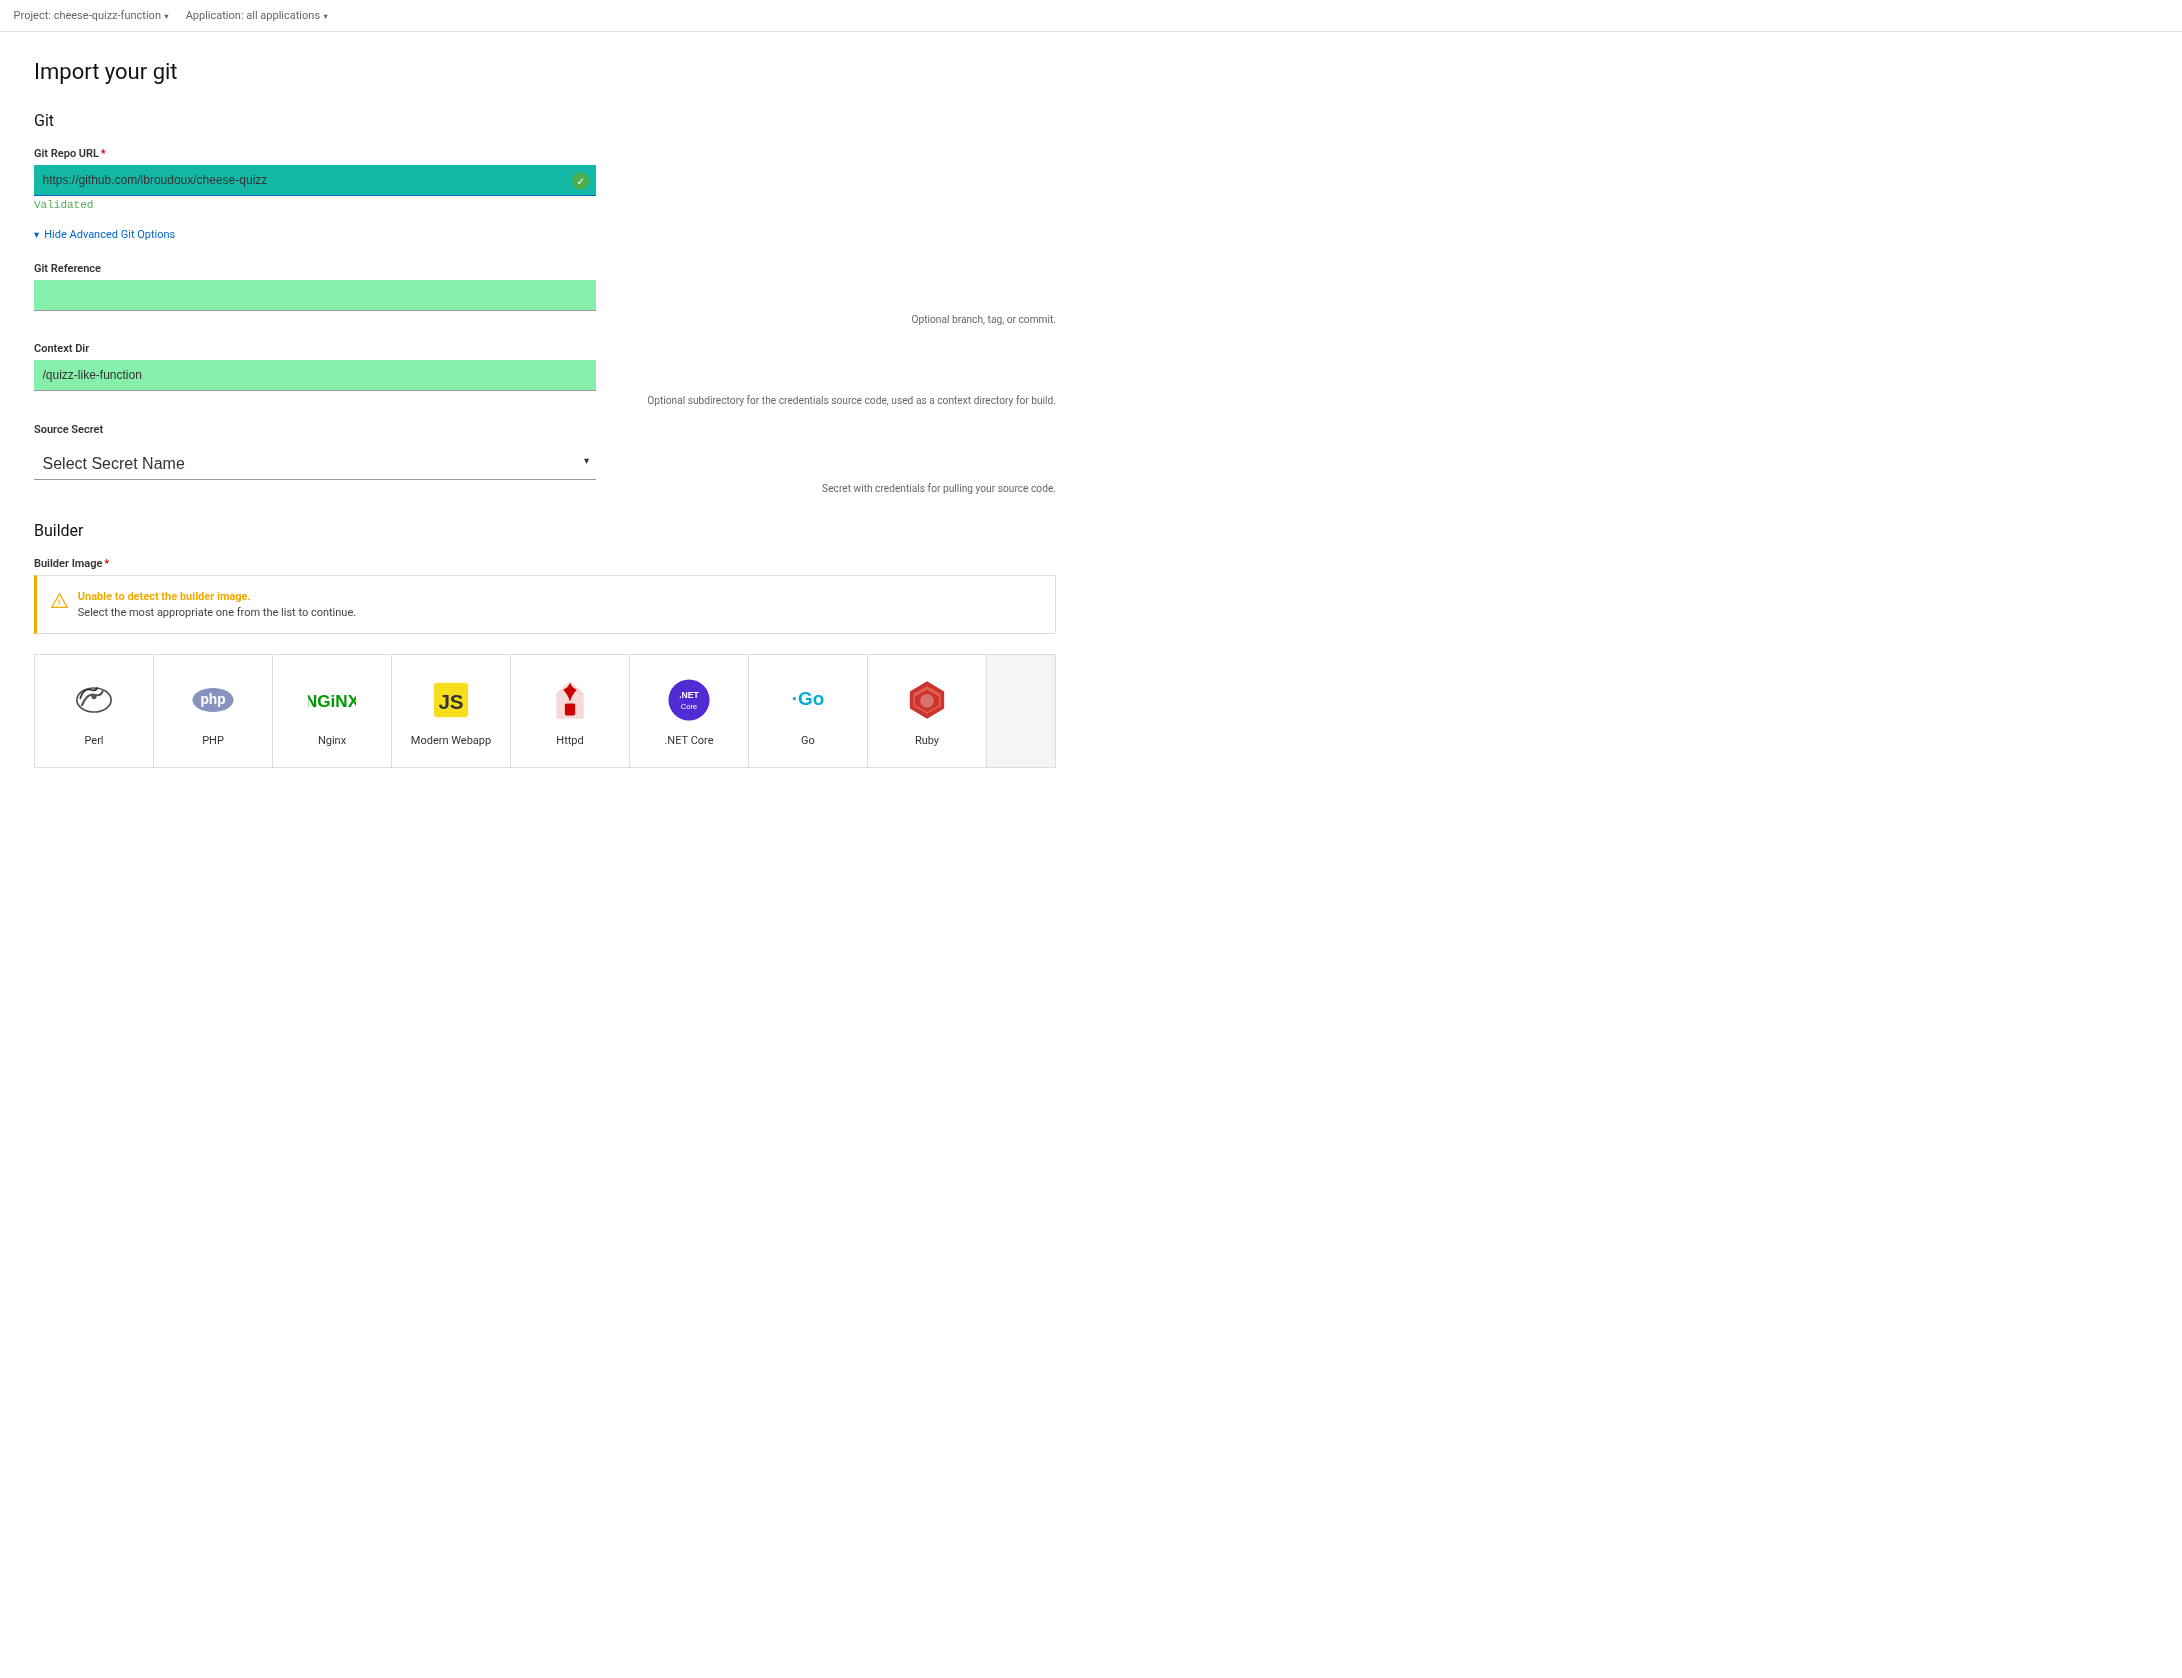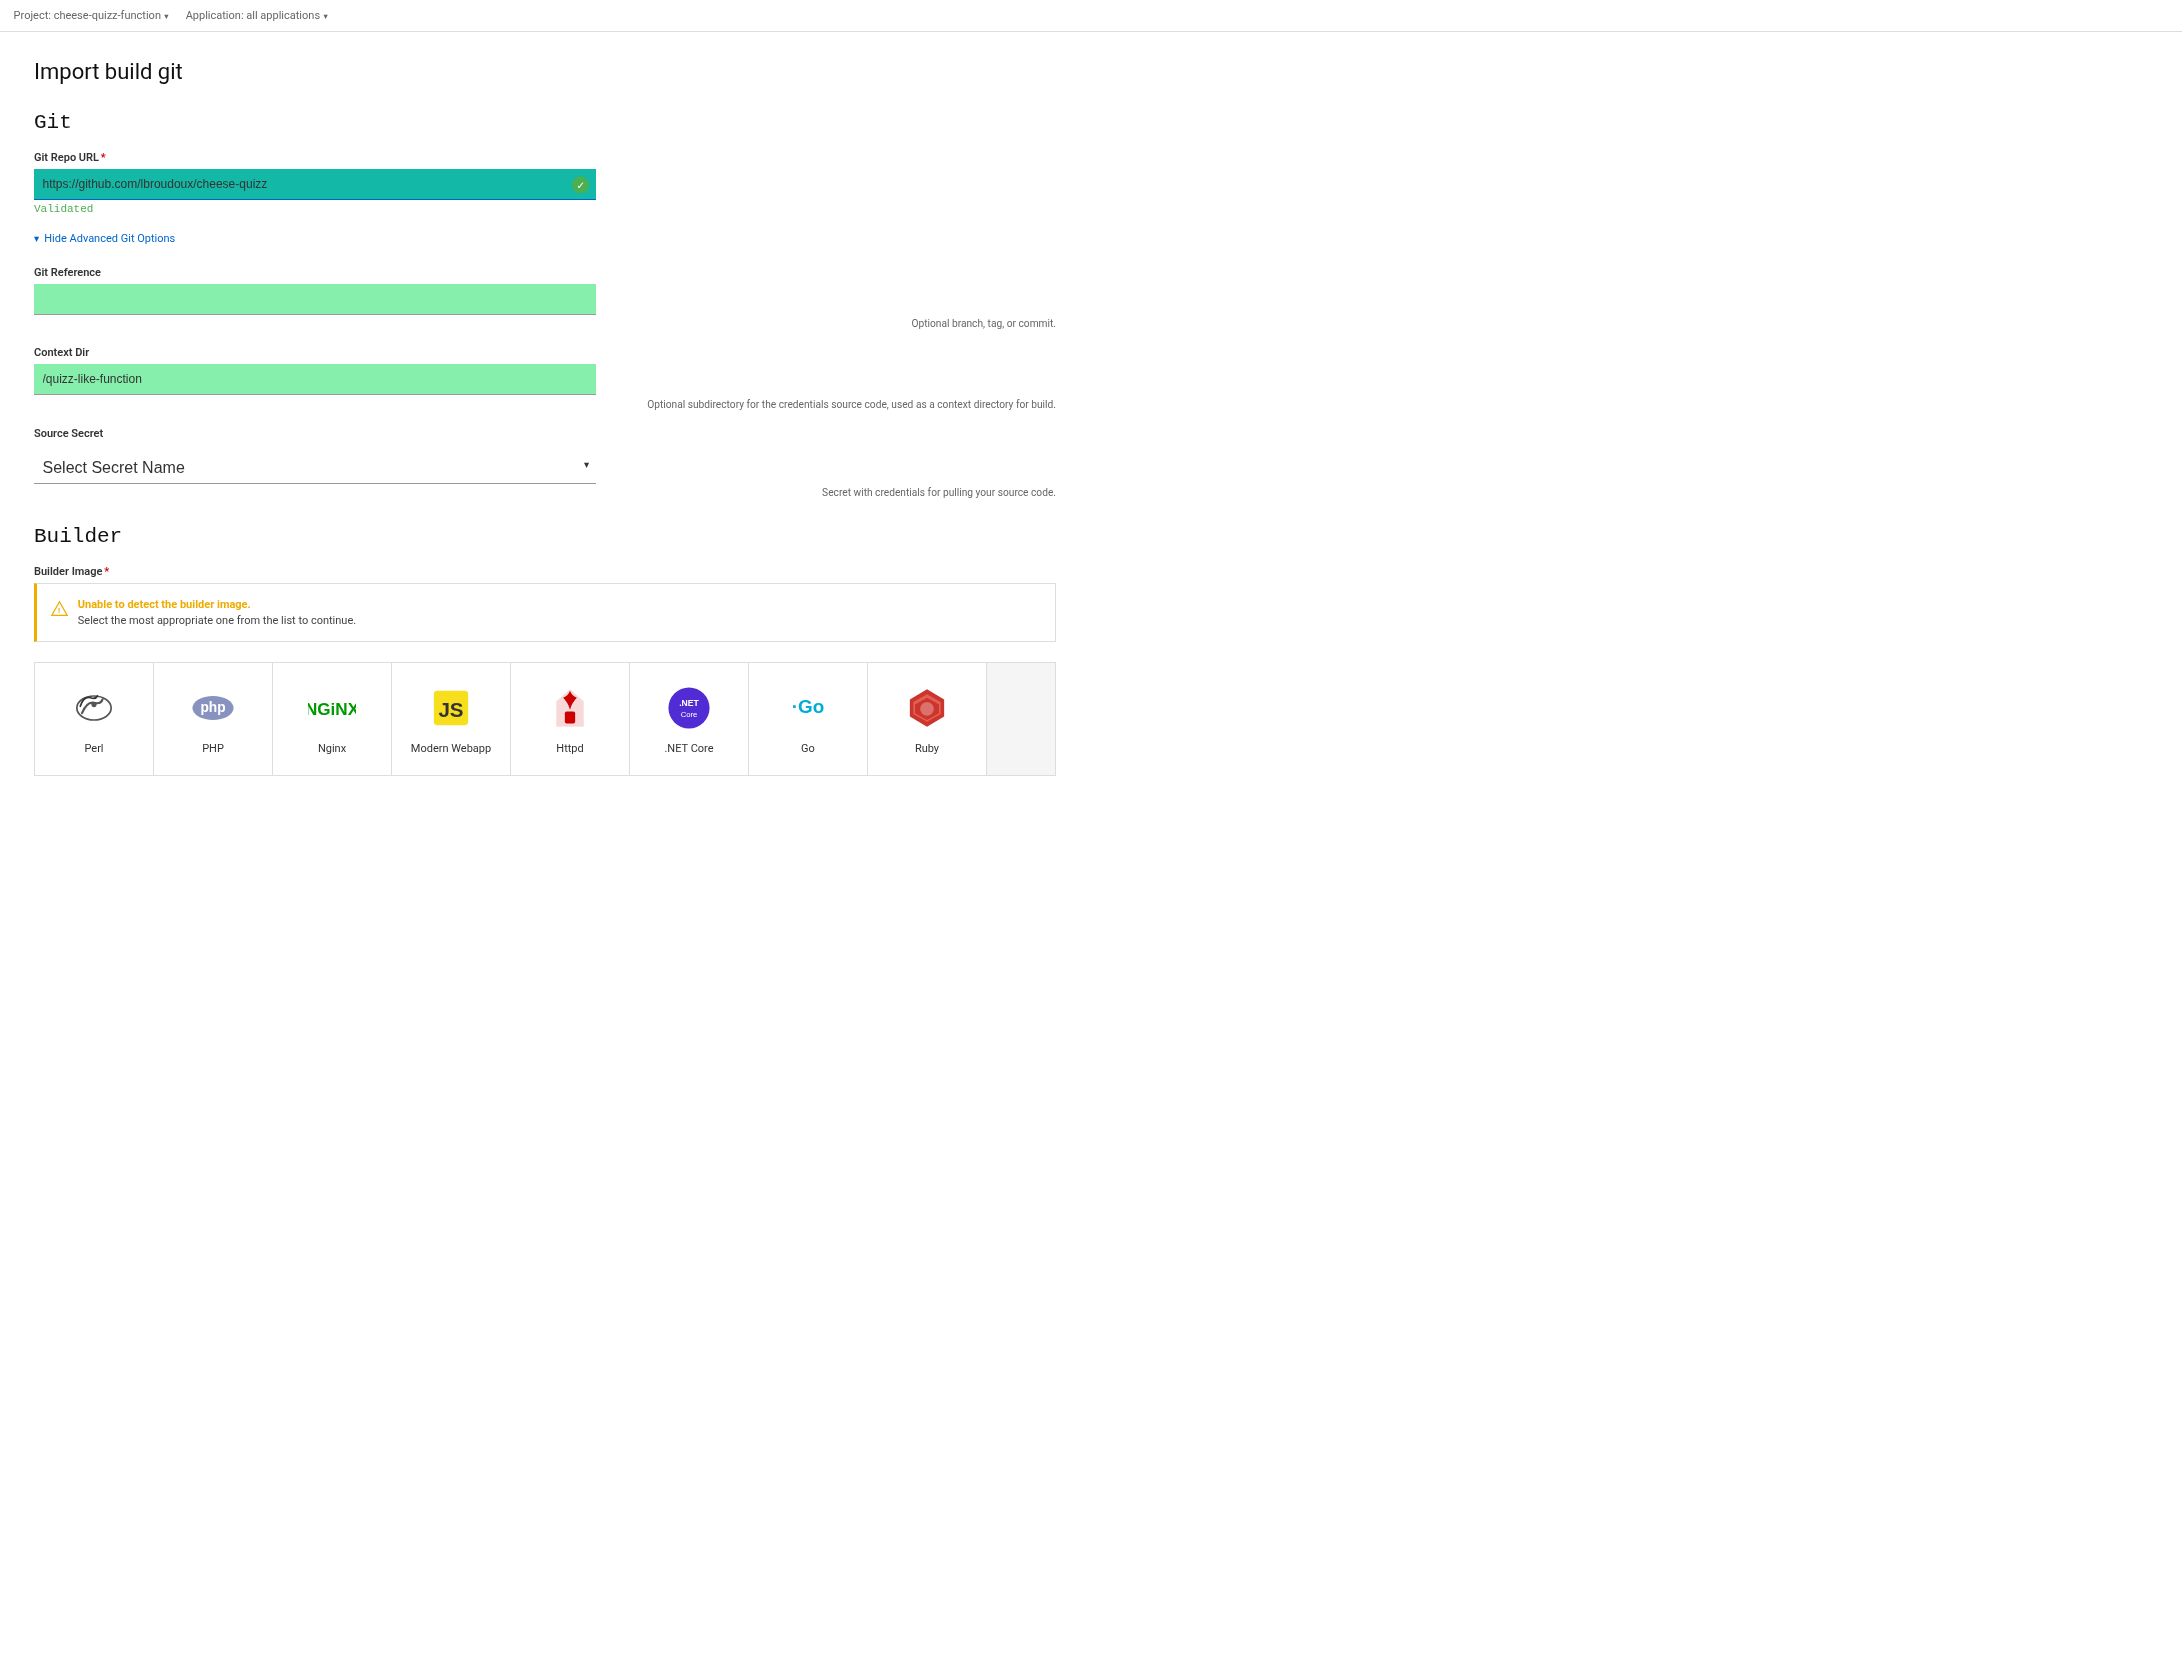--- a/index.html
+++ b/index.html
@@ -32,25 +32,24 @@
     }
 
     .page-title {
       font-size: 22px;
       font-weight: 400;
       color: #111;
       margin-bottom: 27px;
     }
 
     .section-title {
-      font-size: 21px;
+      font-size: 16px;
       font-weight: 400;
       color: #111;
       margin-bottom: 17px;
-      font-family: Liberation Mono, monospace;
     }
 
     .form-group {
       margin-bottom: 17px;
     }
 
     .form-label {
       display: block;
       font-size: 11px;
       font-weight: 600;
@@ -258,21 +257,21 @@
     <span class="chevron">▾</span>
   </div>
   <div class="top-nav-item">
     <span>Application: all applications</span>
     <span class="chevron">▾</span>
   </div>
 </div>
 
 <div class="main-content">
 
-  <h1 class="page-title">Import build git</h1>
+  <h1 class="page-title">Import your git</h1>
 
   <div>
     <h2 class="section-title">Git</h2>
 
     <div class="form-group">
       <label class="form-label">
         <span>Git Repo URL</span><span class="required-star">*</span>
       </label>
       <div class="input-wrapper">
         <input class="form-input" type="text" value="https://github.com/lbroudoux/cheese-quizz" style="">

